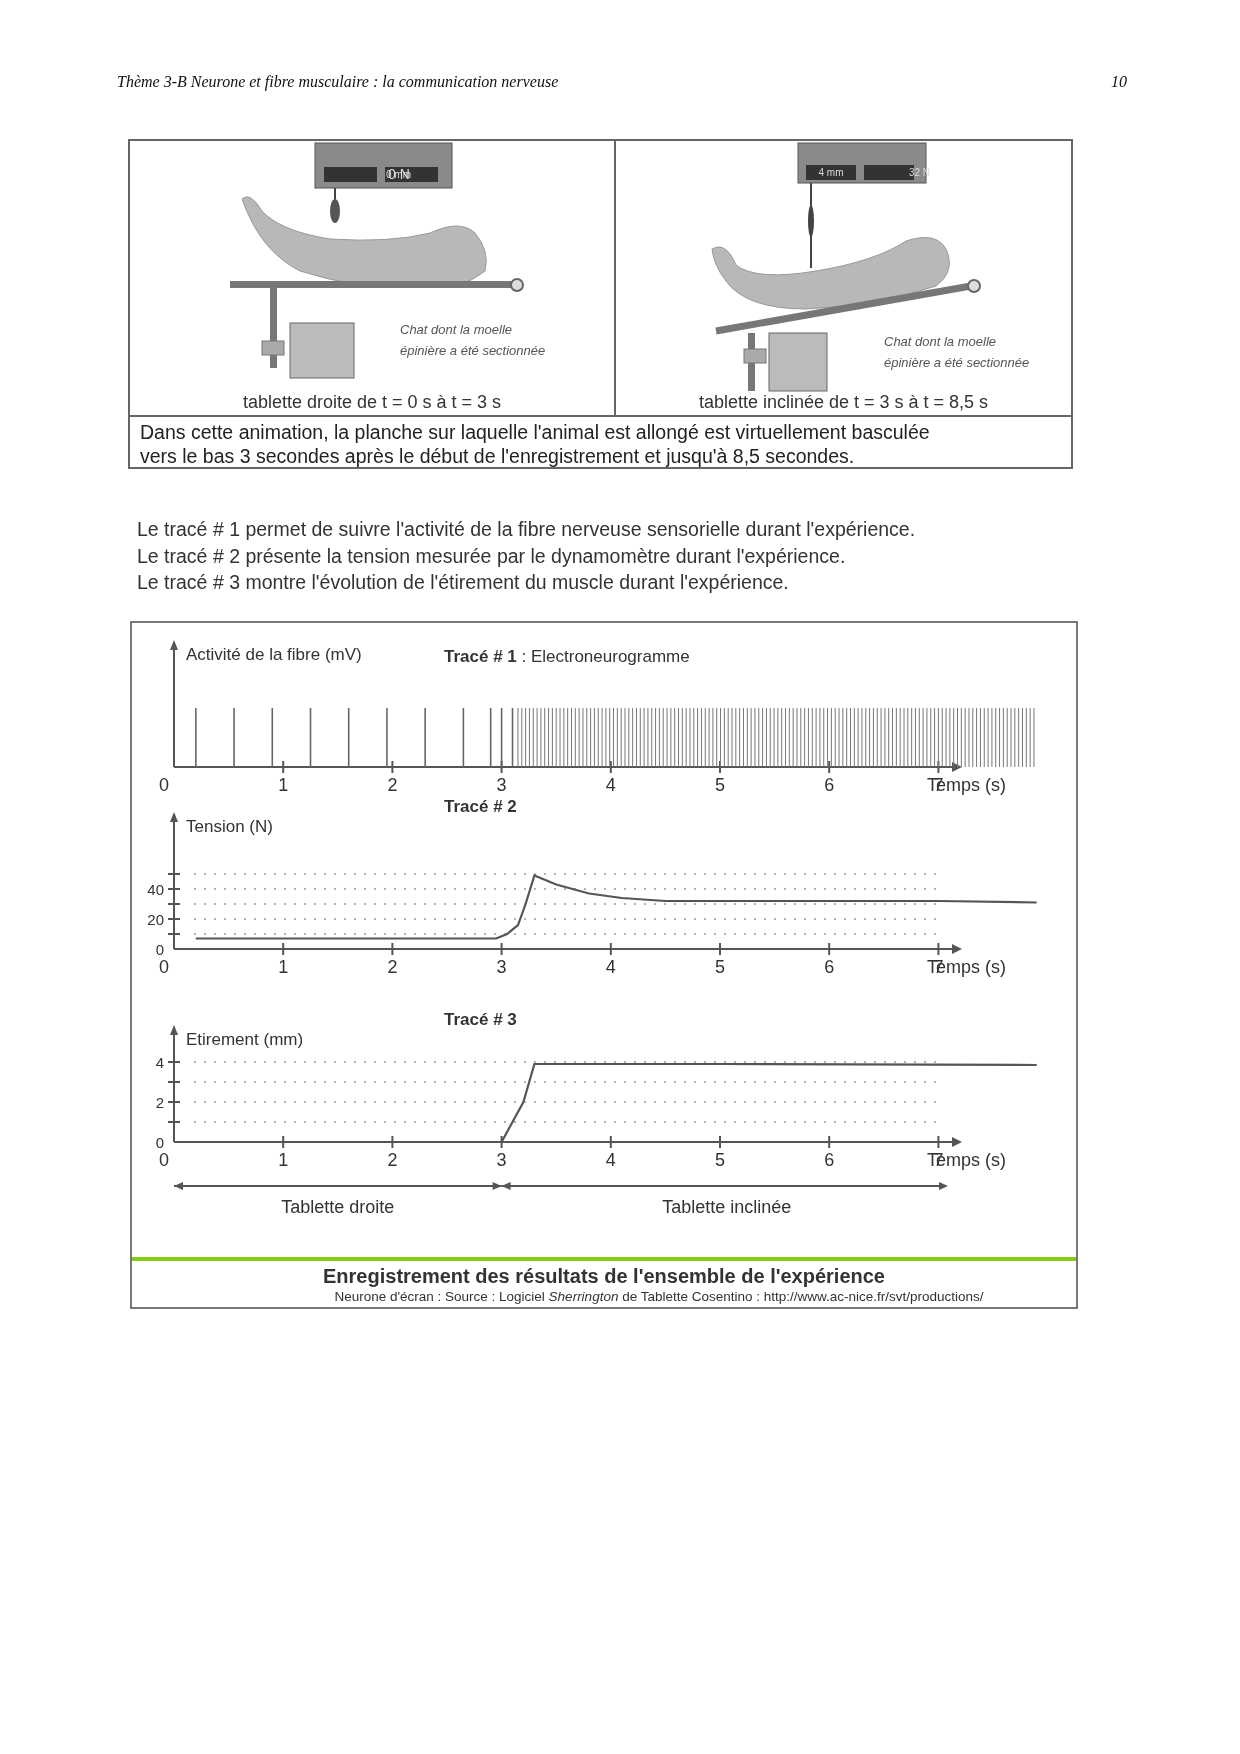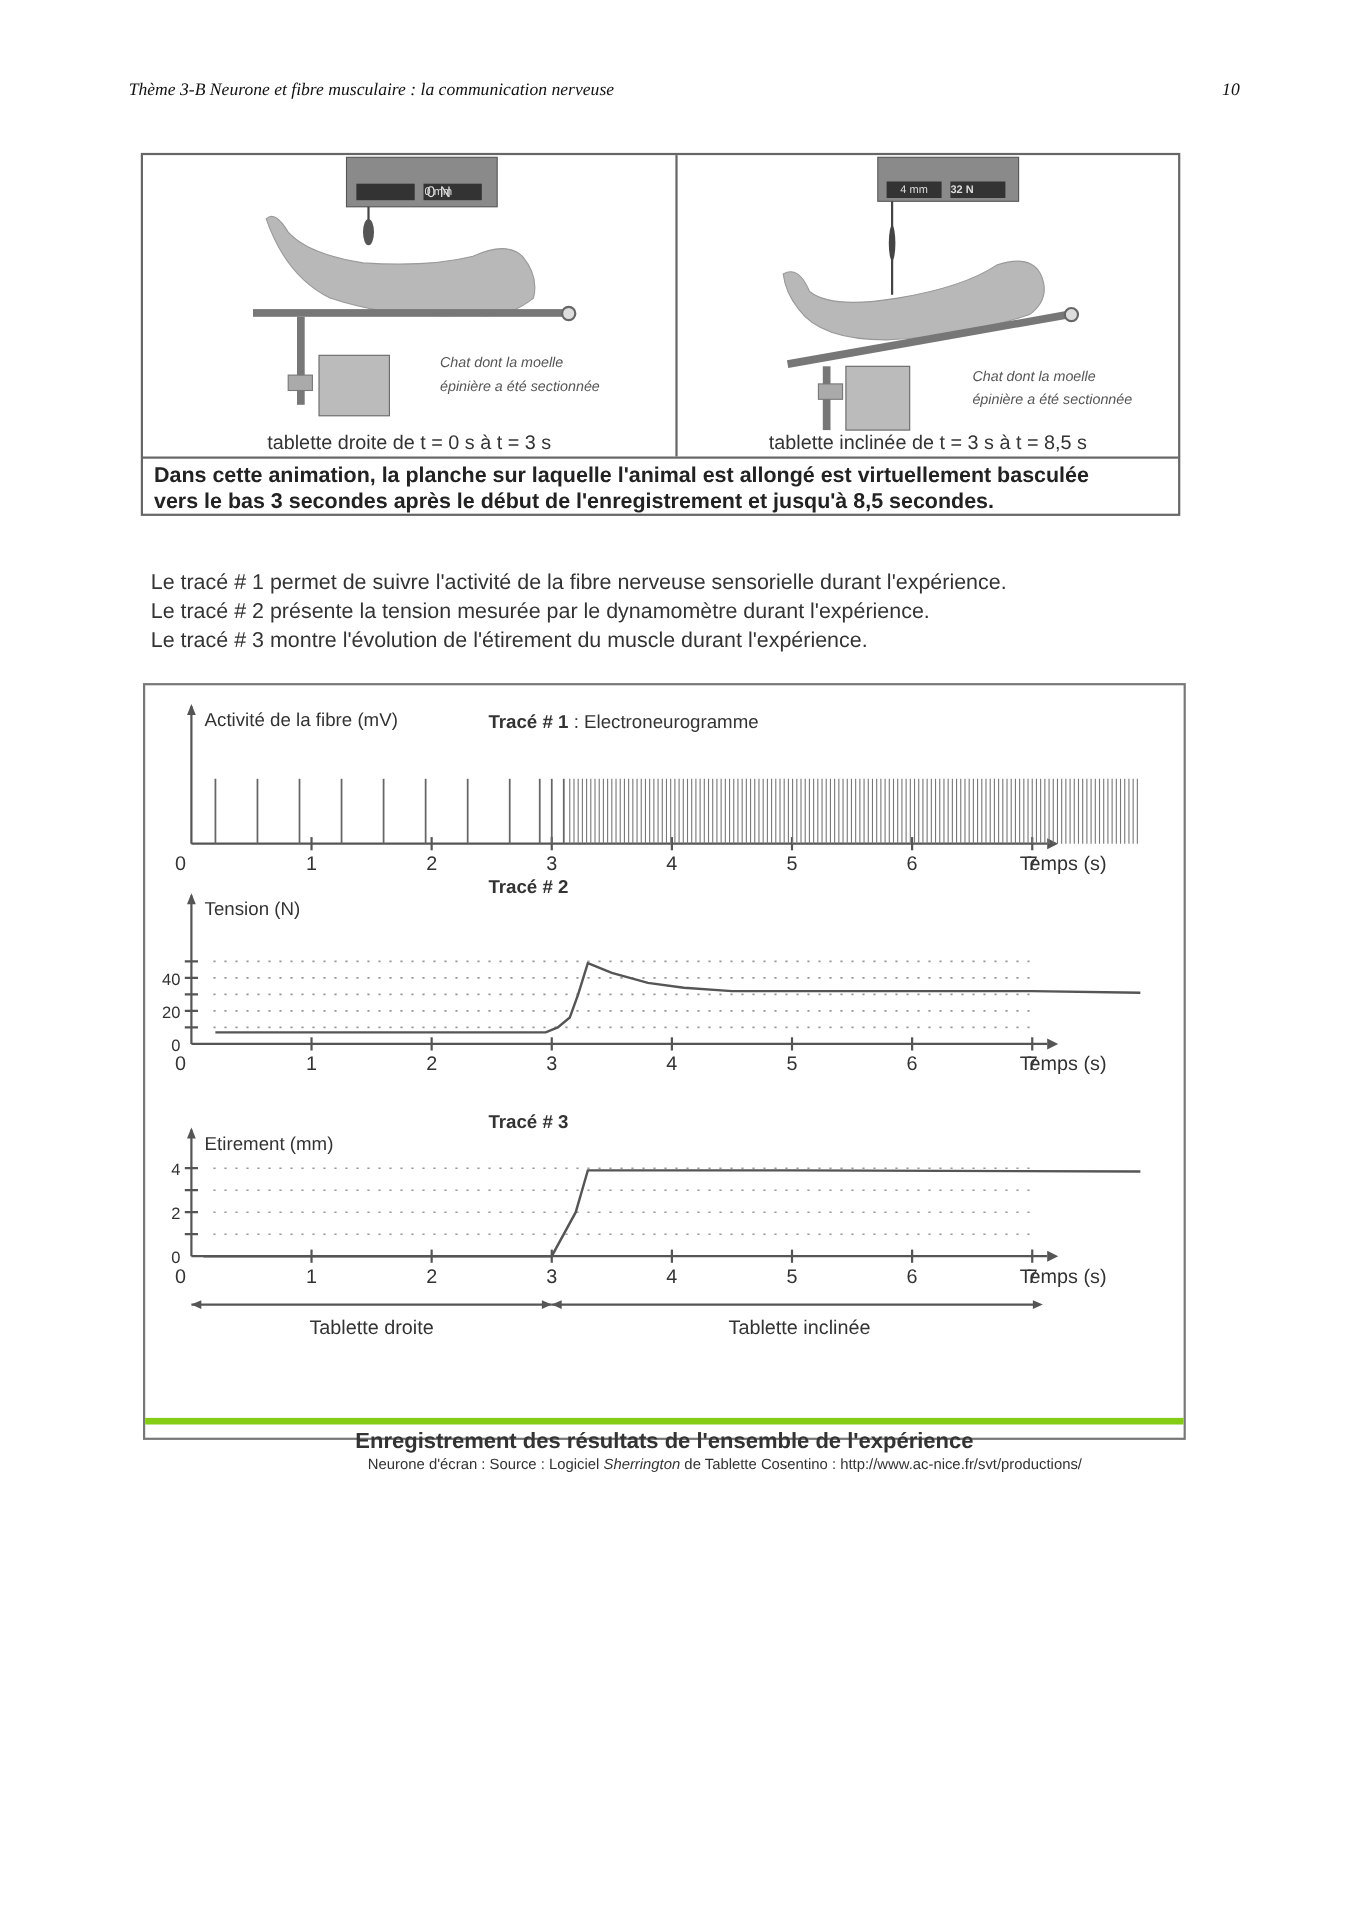--- a/index.html
+++ b/index.html
@@ -10,28 +10,28 @@
   #page-header .num { position:absolute; right:0; top:0; }
 
   
   #figure-top { position:absolute; left:128px; top:139px; width:945px; height:330px; border:2px solid #666; box-sizing:border-box; }
   .panel { position:absolute; top:0; height:274px; box-sizing:border-box; }
   #panel-left { left:0; width:486px; border-right:2px solid #666; }
   #panel-right { left:486px; width:455px; }
   .panel svg { position:absolute; left:0; top:0; }
   .panel-caption { position:absolute; bottom:2px; width:100%; text-align:center; font-size:18px; color:#333; }
   .cat-note { position:absolute; font-style:italic; font-size:13px; color:#555; line-height:21px; }
-  #figure-top-caption { position:absolute; left:0; top:274px; width:100%; height:52px; border-top:2px solid #666; box-sizing:border-box; padding:3px 10px; font-size:19.5px; line-height:24px; color:#222;font-weight:bold; }
+  #figure-top-caption { position:absolute; left:0; top:274px; width:100%; height:52px; border-top:2px solid #666; box-sizing:border-box; padding:3px 10px; font-size:19.5px; line-height:24px; color:#222; }
 
   #intro-text { position:absolute; left:137px; top:516px; font-size:19.5px; line-height:26.5px; color:#333; }
 
   
   #chart-box { position:absolute; left:130px; top:621px; width:948px; height:688px; border:2px solid #777; box-sizing:border-box; }
   #chart-svg { position:absolute; left:0; top:0; }
-  #chart-footer { position:absolute; left:0; top:634px; width:100%; height:52px; border-top:6px solid #84cc16; box-sizing:border-box; text-align:center;margin-top:32px; }
+  #chart-footer { position:absolute; left:0; top:634px; width:100%; height:52px; border-top:4px solid #84cc16; box-sizing:border-box; text-align:center; }
   #chart-footer .title { font-weight:bold; font-size:20px; color:#333; margin-top:4px; }
   #chart-footer .src { font-size:13.5px; color:#333; margin-top:1px; padding-left:110px; }
 </style>
 </head>
 <body>
 
 <div id="page-header" class="serif">
   <span>Thème 3-B Neurone et fibre musculaire : la communication nerveuse</span>
   <span class="num">10</span>
 </div>
@@ -77,21 +77,21 @@
       <circle cx="358" cy="145" r="6" fill="#ddd" stroke="#666" stroke-width="2"></circle>
       <rect x="132" y="192" width="7" height="58" fill="#777"></rect>
       <rect x="128" y="208" width="22" height="14" fill="#aaa" stroke="#777"></rect>
       <rect x="153" y="192" width="58" height="58" fill="#bbb" stroke="#666"></rect>
     </svg>
     <div class="cat-note" style="left:268px;top:190px;">
       <div>Chat dont la moelle</div>
       <div>épinière a été sectionnée</div>
     </div>
     <div style="position:absolute;left:190px;top:24px;width:50px;text-align:center;font-size:10px;line-height:15px;color:#ddd;">4 mm</div>
-    <div style="position:absolute;left:248px;top:24px;width:50px;text-align:left;padding-left:0;font-size:10px;line-height:15px;color:#ddd;font-weight:bold;">32 N</div>
+    <div style="position:absolute;left:248px;top:24px;width:50px;text-align:right;padding-left:16px;font-size:10px;line-height:15px;color:#ddd;">32 N</div>
     <div class="panel-caption">tablette inclinée de t = 3 s à t = 8,5 s</div>
   </div>
   <div id="figure-top-caption">
     <div>Dans cette animation, la planche sur laquelle l'animal est allongé est virtuellement basculée</div>
     <div>vers le bas 3 secondes après le début de l'enregistrement et jusqu'à 8,5 secondes.</div>
   </div>
 </div>
 
 <div id="intro-text" class="sans">
   <div>Le tracé # 1 permet de suivre l'activité de la fibre nerveuse sensorielle durant l'expérience.</div>

